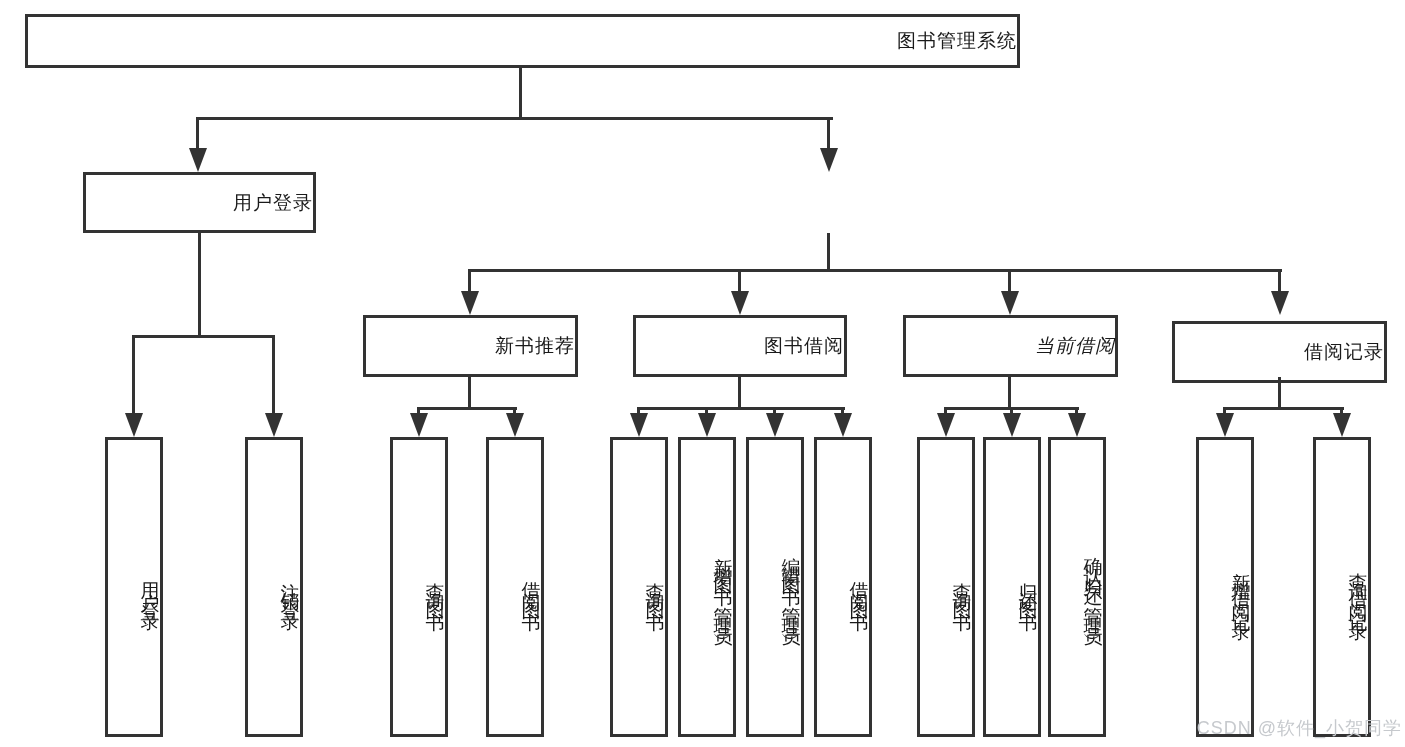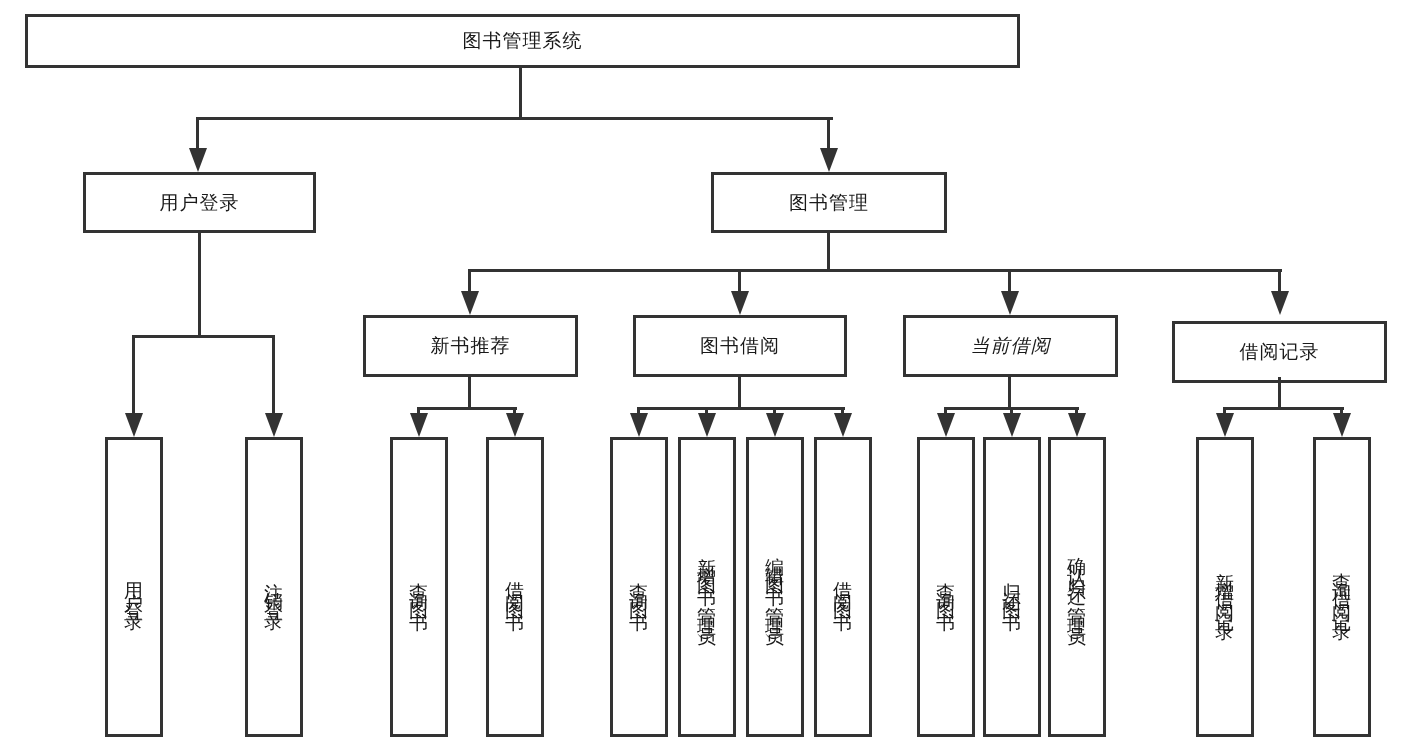--- a/index.html
+++ b/index.html
@@ -16,21 +16,21 @@
     background:var(--bg);
     font-family:"Liberation Sans","DejaVu Sans",sans-serif;
     color:var(--text);
     overflow:hidden;
   }
   .box{
     position:absolute;
     background:#fff;
     border:3px solid var(--box-border);
     box-sizing:border-box;
-    display:flex;align-items:center;justify-content:center;
+    display:flex;align-items:center;justify-content:flex-end;
     font-size:19px;
     letter-spacing:1px;
     color:var(--text);
   }
   .leaf{width:58px;height:300px;top:437px;}
   .vtext{
     writing-mode:vertical-rl;
     text-orientation:mixed;
     letter-spacing:10px;
     font-size:19px;
@@ -66,23 +66,20 @@
 
   <div class="vline" style="left:519px;top:68px;height:52px;"></div>
   <div class="hline" style="left:197px;top:117px;width:636px;"></div>
   <div class="vline" style="left:196px;top:117px;height:33px;"></div>
   <div class="arrow" style="left:189px;top:148px;"></div>
   <div class="vline" style="left:827px;top:117px;height:33px;"></div>
   <div class="arrow" style="left:820px;top:148px;"></div>
 
   <div class="box" style="left:83px;top:172px;width:233px;height:61px;">
     <span>用户登录</span>
-  </div>
-  <div class="box" style="left:711px;top:172px;width:236px;height:61px;">
-    <span>图书管理</span>
   </div>
 
   <div class="vline" style="left:198px;top:233px;height:105px;"></div>
   <div class="hline" style="left:132px;top:335px;width:143px;"></div>
   <div class="vline" style="left:132px;top:335px;height:80px;"></div>
   <div class="arrow" style="left:125px;top:413px;"></div>
   <div class="vline" style="left:272px;top:335px;height:80px;"></div>
   <div class="arrow" style="left:265px;top:413px;"></div>
 
   <div class="vline" style="left:827px;top:233px;height:39px;"></div>
@@ -180,14 +177,15 @@
     <span class="vtext">确认归还（管理员）</span>
   </div>
 
   <div class="box leaf" style="left:1196px;">
     <span class="vtext">新增借阅记录</span>
   </div>
   <div class="box leaf" style="left:1313px;">
     <span class="vtext">查询借阅记录</span>
   </div>
 
+  <div class="watermark">CSDN @软件_小贺同学</div>
 
 </div>
 
 </body></html>

